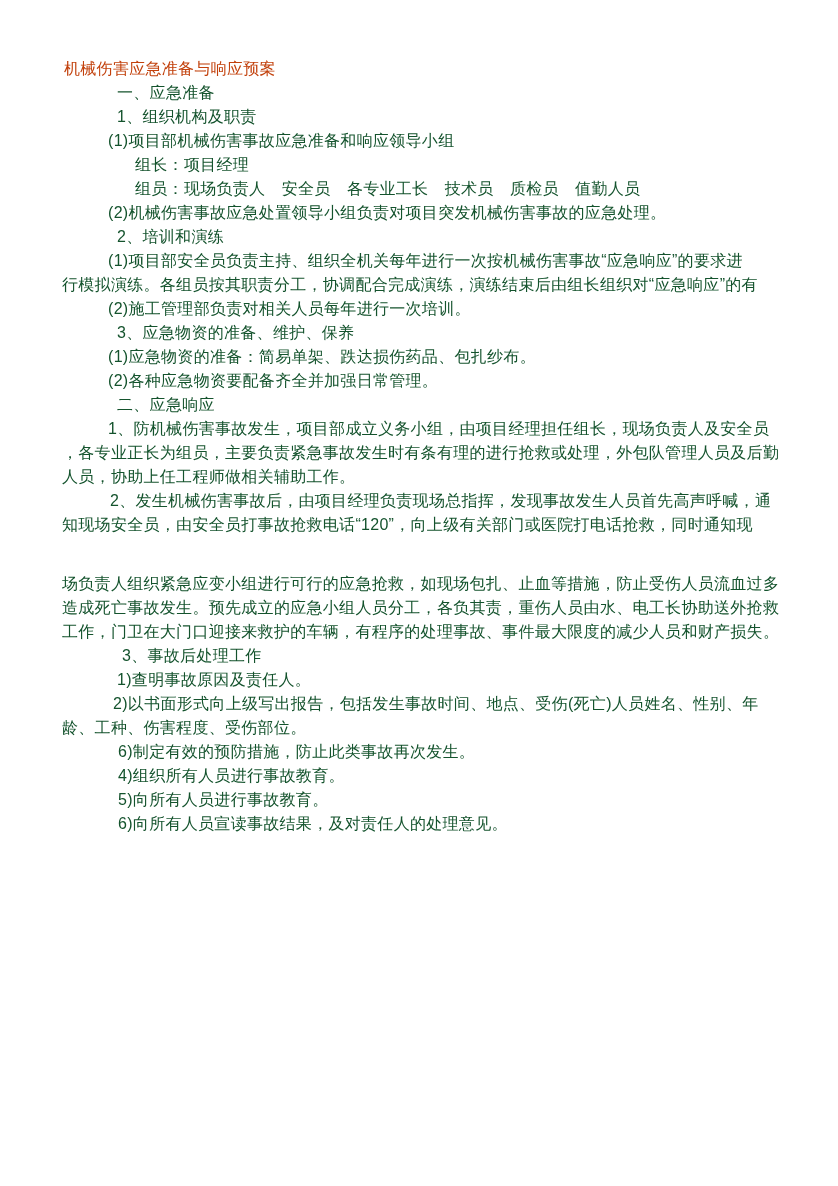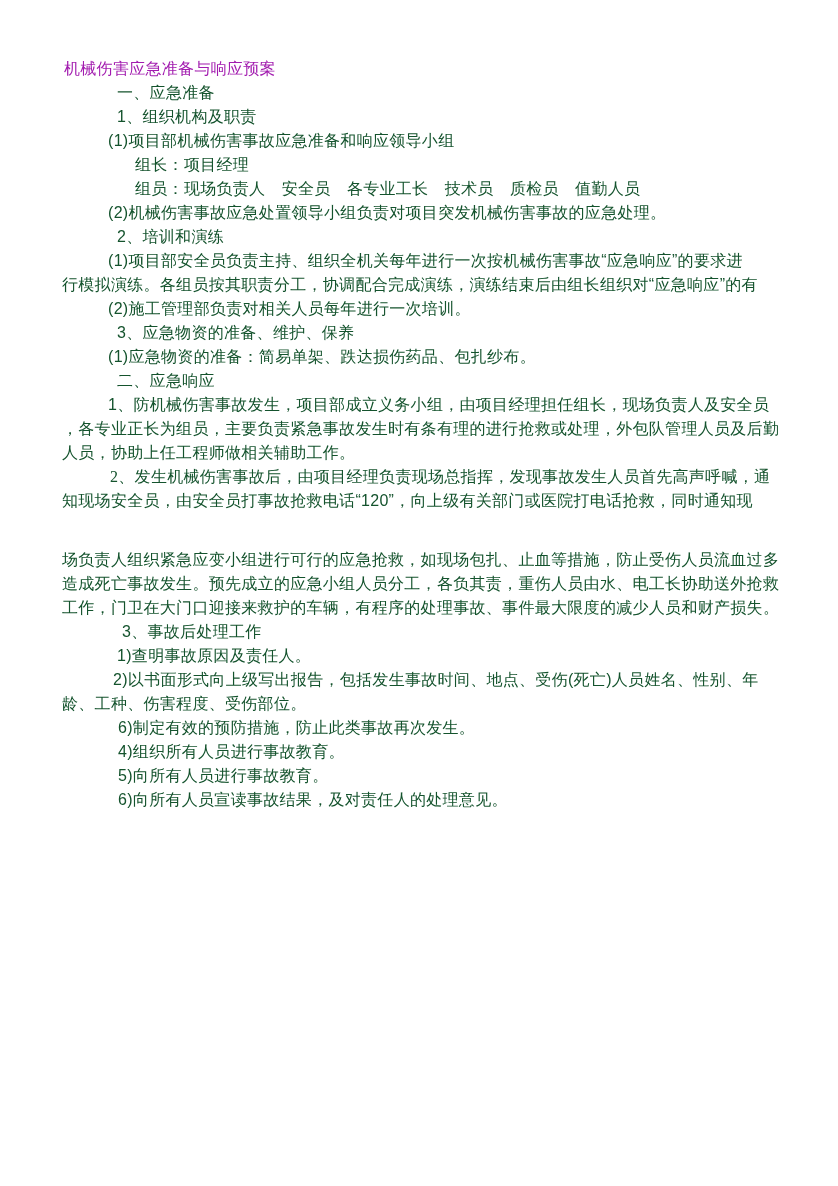--- a/index.html
+++ b/index.html
@@ -24,46 +24,47 @@
   .ln {
     height: 24px;
     line-height: 24px;
     font-size: 16px;
     letter-spacing: 0.3px;
     white-space: pre;
     color: #14532d;
     font-weight: 400;
   }
   .ln.title {
-    color: #a21caf;
+    color: #c2410c;
   }
 </style>
 </head>
 <body>
 
 <div class="page">
   <div class="doc" id="doc-body">
       <div class="ln title" style="padding-left: 2px;">机械伤害应急准备与响应预案</div>
       <div class="ln" style="padding-left: 55px;">一、应急准备</div>
       <div class="ln" style="padding-left: 55px;">1、组织机构及职责</div>
       <div class="ln" style="padding-left: 46px;">(1)项目部机械伤害事故应急准备和响应领导小组</div>
       <div class="ln" style="padding-left: 73px;">组长：项目经理</div>
       <div class="ln" style="padding-left: 73px;">组员：现场负责人　安全员　各专业工长　技术员　质检员　值勤人员</div>
       <div class="ln" style="padding-left: 46px;">(2)机械伤害事故应急处置领导小组负责对项目突发机械伤害事故的应急处理。</div>
       <div class="ln" style="padding-left: 55px;">2、培训和演练</div>
       <div class="ln" style="padding-left: 46px;">(1)项目部安全员负责主持、组织全机关每年进行一次按机械伤害事故“应急响应”的要求进</div>
       <div class="ln" style="padding-left: 0px;">行模拟演练。各组员按其职责分工，协调配合完成演练，演练结束后由组长组织对“应急响应”的有</div>
       <div class="ln" style="padding-left: 46px;">(2)施工管理部负责对相关人员每年进行一次培训。</div>
       <div class="ln" style="padding-left: 55px;">3、应急物资的准备、维护、保养</div>
       <div class="ln" style="padding-left: 46px;">(1)应急物资的准备：简易单架、跌达损伤药品、包扎纱布。</div>
+      <div class="ln" style="padding-left: 46px;">(2)各种应急物资要配备齐全并加强日常管理。</div>
       <div class="ln" style="padding-left: 55px;">二、应急响应</div>
       <div class="ln" style="padding-left: 46px;">1、防机械伤害事故发生，项目部成立义务小组，由项目经理担任组长，现场负责人及安全员</div>
       <div class="ln" style="padding-left: 0px;">，各专业正长为组员，主要负责紧急事故发生时有条有理的进行抢救或处理，外包队管理人员及后勤</div>
       <div class="ln" style="padding-left: 0px;">人员，协助上任工程师做相关辅助工作。</div>
-      <div class="ln" style="padding-left: 48px; font-family: Liberation Serif, serif;">2、发生机械伤害事故后，由项目经理负责现场总指挥，发现事故发生人员首先高声呼喊，通</div>
+      <div class="ln" style="padding-left: 48px;">2、发生机械伤害事故后，由项目经理负责现场总指挥，发现事故发生人员首先高声呼喊，通</div>
       <div class="ln" style="padding-left: 0px;">知现场安全员，由安全员打事故抢救电话“120”，向上级有关部门或医院打电话抢救，同时通知现</div>
       <div class="ln" style="padding-left: 0px; margin-top: 35px;">场负责人组织紧急应变小组进行可行的应急抢救，如现场包扎、止血等措施，防止受伤人员流血过多</div>
       <div class="ln" style="padding-left: 0px;">造成死亡事故发生。预先成立的应急小组人员分工，各负其责，重伤人员由水、电工长协助送外抢救</div>
       <div class="ln" style="padding-left: 0px;">工作，门卫在大门口迎接来救护的车辆，有程序的处理事故、事件最大限度的减少人员和财产损失。</div>
       <div class="ln" style="padding-left: 60px;">3、事故后处理工作</div>
       <div class="ln" style="padding-left: 55px;">1)查明事故原因及责任人。</div>
       <div class="ln" style="padding-left: 51px;">2)以书面形式向上级写出报告，包括发生事故时间、地点、受伤(死亡)人员姓名、性别、年</div>
       <div class="ln" style="padding-left: 0px;">龄、工种、伤害程度、受伤部位。</div>
       <div class="ln" style="padding-left: 56px;">6)制定有效的预防措施，防止此类事故再次发生。</div>
       <div class="ln" style="padding-left: 56px;">4)组织所有人员进行事故教育。</div>

